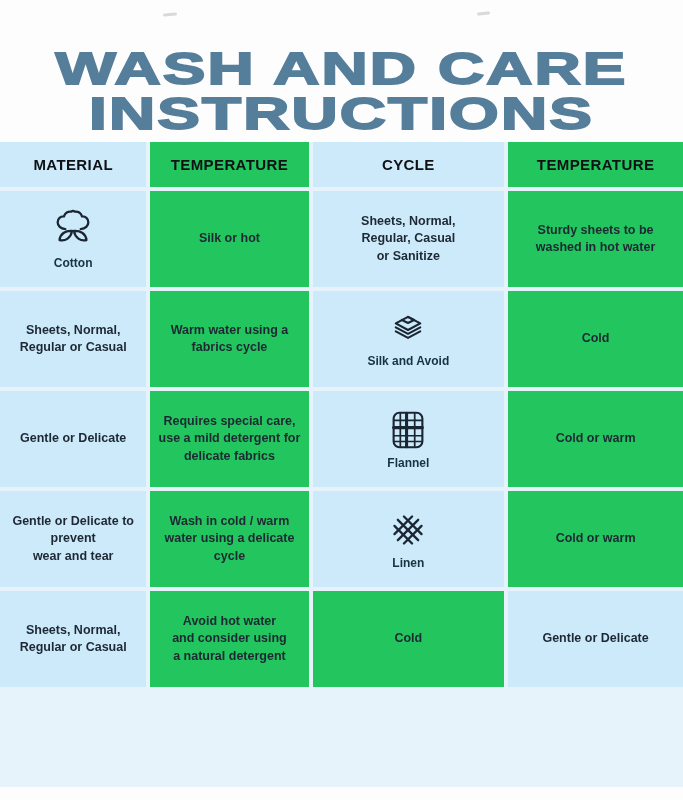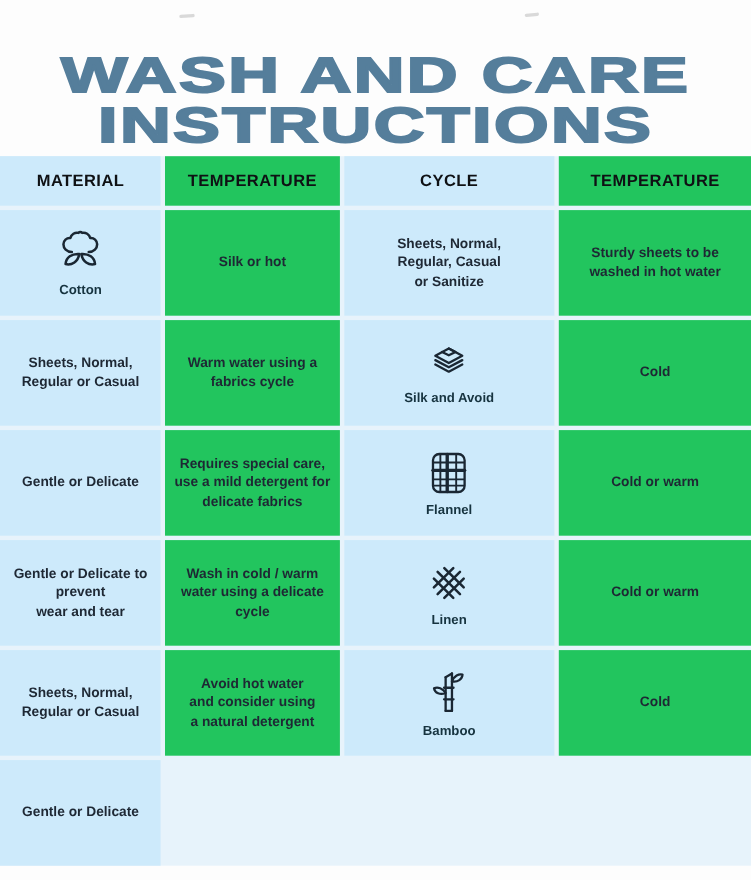--- a/index.html
+++ b/index.html
@@ -164,33 +164,20 @@
   <div class="cell light">
     <div class="cell-text">Sheets, Normal,
 Regular or Casual</div>
   </div>
   <div class="cell dark">
     <div class="cell-text">Avoid hot water
 and consider using
 a natural detergent</div>
   </div>
 
-  <div class="cell light">
-    <svg class="mat-icon" viewBox="0 0 48 48" width="46" height="48" fill="none" stroke="#1a2733" stroke-width="2.2" stroke-linecap="round" stroke-linejoin="round">
-      <path d="M21 9 L21 41"></path>
-      <path d="M27 5.5 L27 41"></path>
-      <path d="M21 9 L27 5.5"></path>
-      <path d="M19.5 19 L28.5 19"></path>
-      <path d="M19.5 30 L28.5 30"></path>
-      <path d="M21 41 L27 41"></path>
-      <path d="M27 13 C29 8 33.5 5.5 37 6.5 C36.8 11 32.5 14 27 13 Z"></path>
-      <path d="M21 24 C18.5 19.5 13.5 18 10 19.5 C10.8 24 15.8 26.2 21 24 Z"></path>
-    </svg>
-    <div class="material-name">Bamboo</div>
-  </div>
   <div class="cell dark">
     <div class="cell-text">Cold</div>
   </div>
   <div class="cell light">
     <div class="cell-text">Gentle or Delicate</div>
   </div>
 
 </div>
 
 </body></html>

